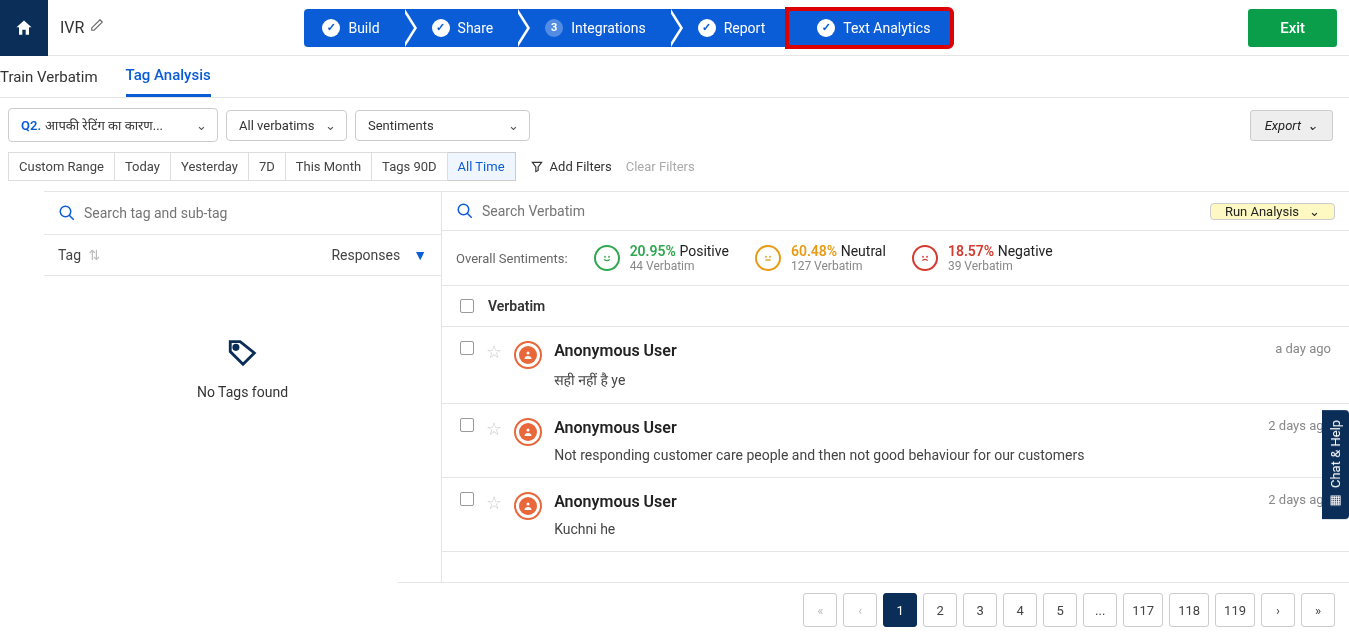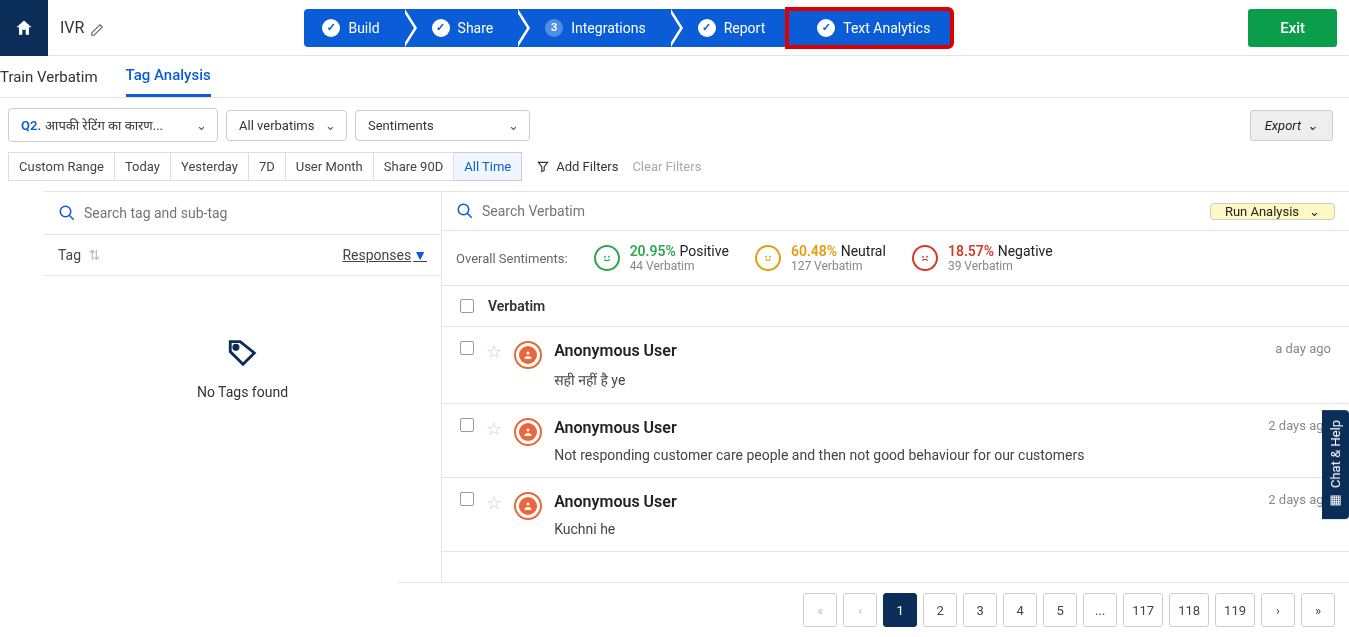--- a/index.html
+++ b/index.html
@@ -1,21 +1,21 @@
 <!DOCTYPE html>
 <html><head>
 <meta charset="utf-8">
 <style>
 * { margin: 0; padding: 0; box-sizing: border-box; font-family: -apple-system, BlinkMacSystemFont, 'Segoe UI', Roboto, sans-serif; }
 body { background: #fff; font-size: 14px; color: #222; width: 1349px; height: 637px; overflow: hidden; position: relative; }
 
 
 .top-bar { display: flex; align-items: center; height: 56px; border-bottom: 1px solid #e5e5e5; }
 .home-btn { width: 48px; height: 56px; background: #0b2e59; display: flex; align-items: center; justify-content: center; color: #fff; }
-.project-title { margin-left: 12px; font-size: 16px; color: #333; display: flex; align-items: flex-end; gap: 6px; }
+.project-title { margin-left: 12px; font-size: 16px; color: #333; display: flex; align-items: flex-start; gap: 6px; }
 .edit-icon { color: #666; }
 
 .steps { display: flex; margin-left: 200px; }
 .step { position: relative; height: 38px; display: flex; align-items: center; background: #0a5cd7; color: #fff; padding: 0 22px 0 30px; font-size: 14px; cursor: pointer; }
 .step:first-child { padding-left: 18px; border-radius: 4px 0 0 4px; }
 .step::after { content: ''; position: absolute; right: -12px; top: 0; width: 0; height: 0; border-top: 19px solid transparent; border-bottom: 19px solid transparent; border-left: 12px solid #0a5cd7; z-index: 2; }
 .step::before { content: ''; position: absolute; right: -15px; top: 0; width: 0; height: 0; border-top: 19px solid transparent; border-bottom: 19px solid transparent; border-left: 12px solid #fff; z-index: 1; }
 .step:last-child { border-radius: 0 4px 4px 0; }
 .step:last-child::after, .step:last-child::before { display: none; }
 .step-highlighted { outline: 4px solid #d00; outline-offset: -2px; position: relative; z-index: 5; }
@@ -49,21 +49,21 @@
 
 .main-split { display: flex; height: calc(100% - 190px); border-top: 1px solid #e5e5e5; margin-left: 44px; }
 .left-panel { width: 398px; border-right: 1px solid #e5e5e5; display: flex; flex-direction: column; }
 .right-panel { flex: 1; display: flex; flex-direction: column; }
 
 .search-bar { padding: 12px 14px; border-bottom: 1px solid #e5e5e5; display: flex; align-items: center; gap: 8px; color: #555; }
 .search-bar input { border: none; outline: none; font-size: 14px; flex: 1; }
 .search-icon-blue { color: #0a5cd7; }
 
 .tag-header { padding: 12px 14px; border-bottom: 1px solid #e5e5e5; display: flex; align-items: center; justify-content: space-between; font-size: 14px; color: #444; }
-.tag-header .responses { display: flex; align-items: center; gap: 2px; text-decoration: underline; }
+.tag-header .responses { display: flex; align-items: center; gap: 13px; }
 
 .no-tags { display: flex; flex-direction: column; align-items: center; justify-content: flex-start; padding-top: 60px; gap: 14px; color: #333; }
 
 .right-top { padding: 10px 14px; display: flex; align-items: center; gap: 10px; border-bottom: 1px solid #e5e5e5; }
 .right-top .search-area { display: flex; align-items: center; gap: 8px; flex: 1; }
 .run-btn { border: 1px solid #ccc; border-radius: 4px; padding: 0 14px; font-size: 13px; cursor: pointer; display: flex; align-items: center; gap: 10px; background: #fef9c3; }
 
 .sentiments-row { padding: 12px 14px; display: flex; align-items: center; gap: 26px; border-bottom: 1px solid #e5e5e5; }
 .sentiments-label { color: #666; font-size: 13px; }
 .sent-item { display: flex; align-items: center; gap: 10px; }
@@ -165,22 +165,22 @@
     <span>Export</span>
     <span>⌄</span>
   </div>
 </div>
 
 <div class="time-row" id="time-row">
     <div class="time-chip">Custom Range</div>
     <div class="time-chip">Today</div>
     <div class="time-chip">Yesterday</div>
     <div class="time-chip">7D</div>
-    <div class="time-chip">User Month</div>
-    <div class="time-chip">Share 90D</div>
+    <div class="time-chip">This Month</div>
+    <div class="time-chip">Tags 90D</div>
     <div class="time-chip active">All Time</div>
     <div class="add-filters">
       <svg width="14" height="14" viewBox="0 0 24 24" fill="none" stroke="#333" stroke-width="2">
         <path d="M4 4h16l-6 8v6l-4 2v-8z"></path>
       </svg>
       <span>Add Filters</span>
     </div>
     <div class="clear-filters">Clear Filters</div>
   </div>
 

